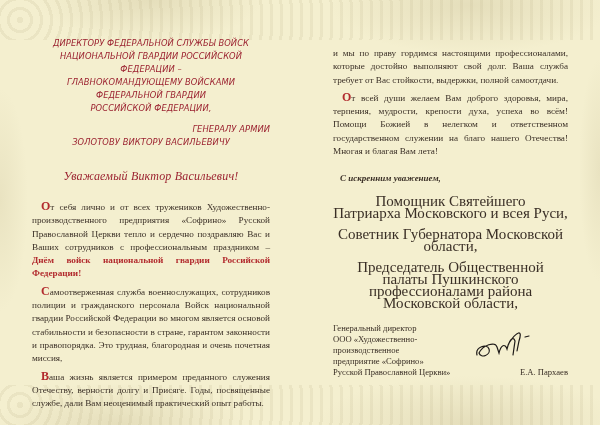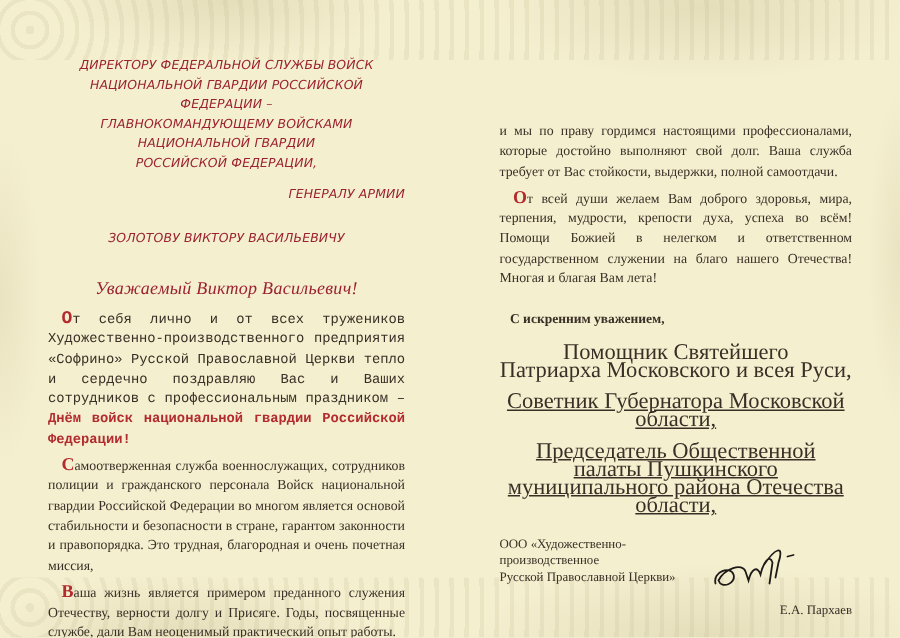--- a/index.html
+++ b/index.html
@@ -25,34 +25,34 @@
     position: absolute; left: 0; right: 0; height: 40px;
     background-image: repeating-radial-gradient(circle at 20px 20px, rgba(190,180,140,0.18) 0 3px, transparent 3px 10px);
     pointer-events: none;
   }
   .ornament.top { top: 0; }
   .ornament.bottom { bottom: 0; }
   .col {
     position: absolute; top: 0; bottom: 14px;
   }
   .col.left { left: 32px; width: 238px; }
-  .col.right { left: 333px; width: 235px; margin-top: 34px; }
+  .col.right { left: 333px; width: 235px; }
 
   .addr {
     text-align: center;
     color: #9b2230;
     font-family: "DejaVu Sans", sans-serif;
     font-style: italic;
     font-size: 8.3px;
     line-height: 13px;
     letter-spacing: 0.1px;
   }
   .addr.block { margin-top: 37px; }
   .addr.rank { margin-top: 8px; text-align: right; }
-  .addr.name { margin-top: 16px; }
+  .addr.name { margin-top: 0; }
 
   .salutation {
     text-align: center;
     color: #9b2230;
     font-family: Liberation Serif, serif;
     font-style: italic;
     font-size: 12px;
     margin-top: 20px;
     letter-spacing: 0.2px;
   }
@@ -66,36 +66,37 @@
   }
   .para .cap {
     color: #b22b2e;
     font-weight: bold;
     font-size: 12px;
   }
   .para .hl {
     color: #b22b2e;
     font-weight: bold;
   }
-  .para.first { margin-top: 6px; font-family: Liberation Mono, monospace; }
+  .para.first { margin-top: 16px; }
   .para.cont { text-indent: 0; margin-top: 47px; }
 
   .regards {
+    font-style: italic;
     font-weight: bold;
     font-size: 9px;
     margin-top: 15px;
     margin-left: 7px;
   }
   .title-block {
     text-align: center;
     font-size: 15px;
     line-height: 12px;
     margin-top: 12px;
   }
-  .title-block + .title-block { margin-top: 9px; text-decoration: underline; }
+  .title-block + .title-block { margin-top: 9px; }
   .signature-row {
     position: relative;
     margin-top: 14px;
     height: 60px;
     font-size: 8.6px;
     line-height: 11px;
   }
   .signer-position { position: absolute; left: 0; top: 0; width: 120px; }
   .signature { position: absolute; left: 140px; top: 4px; width: 70px; height: 36px; }
   .signer-name { position: absolute; right: 0; top: 44px; }
@@ -105,21 +106,21 @@
 
 <div class="page">
   <div class="ornament top"></div>
   <div class="ornament bottom"></div>
 
   <div class="col left">
     <div class="addr block">
       <div>ДИРЕКТОРУ ФЕДЕРАЛЬНОЙ СЛУЖБЫ ВОЙСК</div>
       <div>НАЦИОНАЛЬНОЙ ГВАРДИИ РОССИЙСКОЙ ФЕДЕРАЦИИ –</div>
       <div>ГЛАВНОКОМАНДУЮЩЕМУ ВОЙСКАМИ</div>
-      <div>НАЦИОНАЛЬНОЙ ГВАРДИИ</div>
+      <div>ФЕДЕРАЛЬНОЙ ГВАРДИИ</div>
       <div>РОССИЙСКОЙ ФЕДЕРАЦИИ,</div>
     </div>
     <div class="addr rank">ГЕНЕРАЛУ АРМИИ</div>
     <div class="addr name">ЗОЛОТОВУ ВИКТОРУ ВАСИЛЬЕВИЧУ</div>
 
     <div class="salutation">Уважаемый Виктор Васильевич!</div>
 
     <p class="para first"><span class="cap">О</span><span>т себя лично и от всех тружеников Художественно-производственного предприятия «Софрино» Русской Православной Церкви тепло и сердечно поздравляю Вас и Ваших сотрудников с профессиональным праздником – </span><span class="hl">Днём войск национальной гвардии Российской Федерации!</span></p>
 
     <p class="para"><span class="cap">С</span><span>амоотверженная служба военнослужащих, сотрудников полиции и гражданского персонала Войск национальной гвардии Российской Федерации во многом является основой стабильности и безопасности в стране, гарантом законности и правопорядка. Это трудная, благородная и очень почетная миссия,</span></p>
@@ -136,27 +137,29 @@
 
     <div class="title-block">
       <div>Помощник Святейшего</div>
       <div>Патриарха Московского и всея Руси,</div>
     </div>
     <div class="title-block">
       <div>Советник Губернатора Московской области,</div>
     </div>
     <div class="title-block">
       <div>Председатель Общественной палаты Пушкинского</div>
-      <div>муниципального района Отечества области,</div>
+      <div>профессионалами района Московской области,</div>
     </div>
 
     <div class="signature-row">
       <div class="signer-position">
+        <div>Генеральный директор</div>
         <div>ООО «Художественно-</div>
         <div>производственное</div>
+        <div>предприятие «Софрино»</div>
         <div>Русской Православной Церкви»</div>
       </div>
       <svg class="signature" viewBox="0 0 70 36">
         <path d="M4 28 C2 20, 14 16, 16 22 C18 28, 8 32, 6 26 C10 18, 22 14, 24 20 L26 26 C28 18, 32 16, 34 22 C36 14, 40 8, 42 14 L40 28 M36 16 C44 4, 50 2, 46 14 L44 24 M52 10 L56 9" fill="none" stroke="#1e1a18" stroke-width="1.2" stroke-linecap="round"></path>
       </svg>
       <div class="signer-name">Е.А. Пархаев</div>
     </div>
   </div>
 </div>
 

